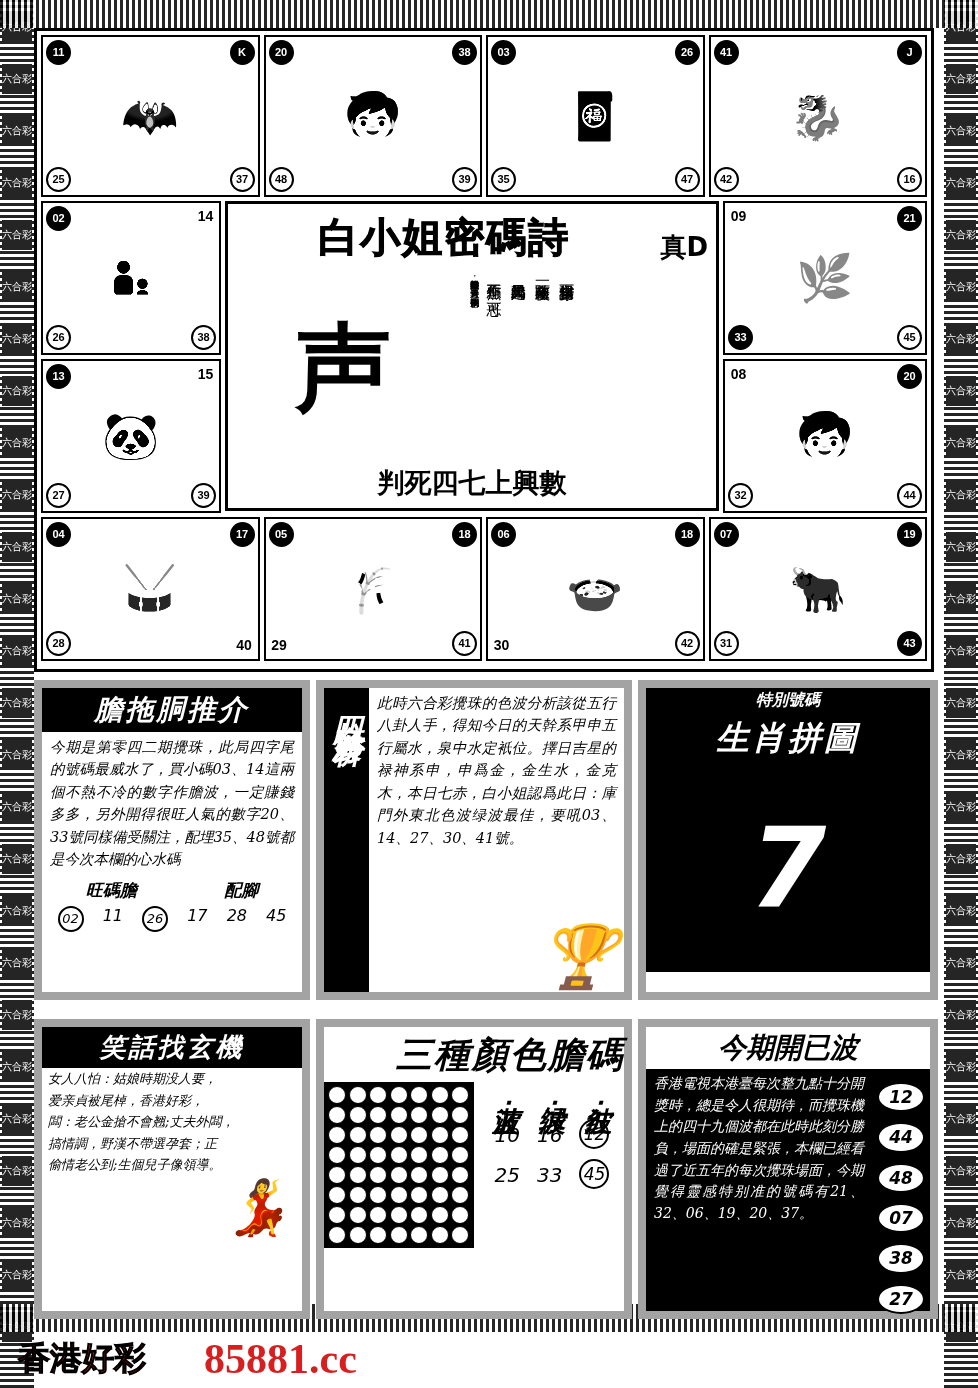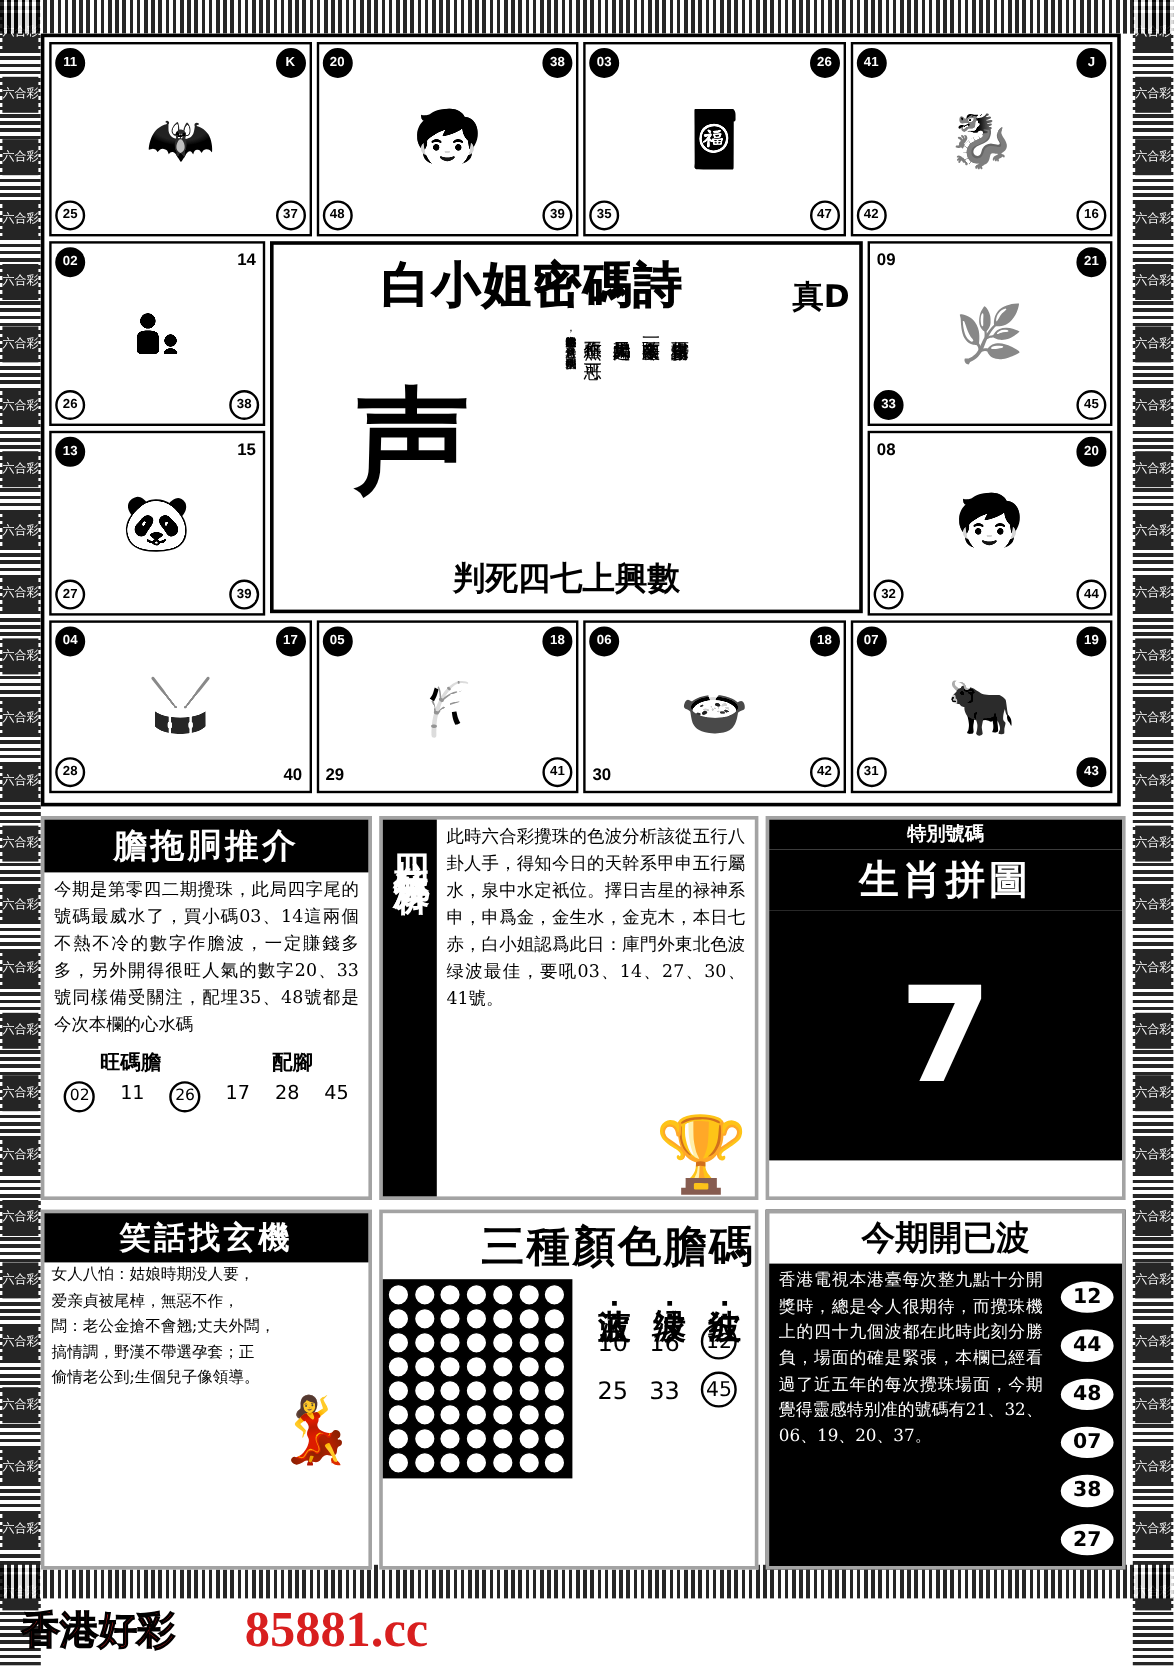--- a/index.html
+++ b/index.html
@@ -90,41 +90,41 @@
   .vpoem .col{writing-mode:vertical-rl;text-orientation:upright;font-size:15px;line-height:1.35;}
   .vpoem .col.small{font-size:9px;line-height:1.3;}
   .poster-foot{
     font-family:"DejaVu Serif","Liberation Serif",serif;
     font-size:27px;font-weight:bold;text-align:center;padding:0 6px 8px;
     line-height:1.25;
   }
 
   
   .mid{display:flex;gap:6px;margin-top:8px;}
-  .box{border:3px solid #a3a3a3;background:#fff;box-sizing:border-box;position:relative;}
+  .box{border:8px solid #a3a3a3;background:#fff;box-sizing:border-box;position:relative;font-style:italic;}
   .bannerText{
     background:#000;color:#fff;font-size:28px;font-weight:bold;
     text-align:center;letter-spacing:3px;padding:3px 0;
     font-family:"DejaVu Serif","Liberation Serif",serif;
   }
   .cn{font-family:"DejaVu Serif","Liberation Serif",serif;}
   .para{font-size:14.5px;line-height:1.55;padding:4px 8px;text-align:justify;}
   .hotline{display:flex;justify-content:space-around;font-size:17px;font-weight:bold;padding-top:4px;}
   .nums-row{display:flex;justify-content:space-around;font-size:16px;padding:4px 6px 6px;}
   .circ{display:inline-block;border:2px solid #000;border-radius:50%;width:22px;height:22px;line-height:22px;text-align:center;font-size:13px;}
 
   .vtitle{
     writing-mode:vertical-rl;text-orientation:upright;
     font-size:30px;font-weight:bold;letter-spacing:4px;
     background:#000;color:#fff;padding:6px 2px;
     font-family:"DejaVu Serif","Liberation Serif",serif;
   }
 
   
-  .bot{display:flex;gap:6px;margin-top:8px;}
+  .bot{display:flex;gap:6px;margin-top:19px;}
   .joke-line{font-size:13px;line-height:1.5;padding:1px 6px;}
   .colorTitle{
     font-family:"DejaVu Serif","Liberation Serif",serif;
     font-size:36px;font-weight:bold;text-align:right;letter-spacing:2px;padding:4px 0 2px;
   }
   .ballgrid{
     display:grid;grid-template-columns:repeat(7,1fr);gap:2px;padding:4px;
     background:#000;
   }
   .ball{width:16px;height:16px;border-radius:50%;background:#fff;border:1px solid #000;}
@@ -375,21 +375,21 @@
       <div style="background:#000;height:208px;display:flex;align-items:center;justify-content:center;color:#fff;font-size:110px;font-weight:bold">7</div>
     </div>
   </div>
 
   <div class="bot">
 
     <div class="box" style="width:276px;height:300px">
       <div class="bannerText" style="font-size:26px">笑話找玄機</div>
       <div class="cn">
         <div class="joke-line">女人八怕：姑娘時期没人要，</div>
-        <div class="joke-line">爱亲貞被尾棹，無惡不作，</div>
+        <div class="joke-line">爱亲貞被尾棹，香港好彩，</div>
         <div class="joke-line">闆：老公金搶不會翘;丈夫外闆，</div>
         <div class="joke-line">搞情調，野漢不帶選孕套；正</div>
         <div class="joke-line">偷情老公到;生個兒子像領導。</div>
       </div>
       <div style="text-align:right;font-size:54px;padding-right:10px">💃</div>
     </div>
 
     <div class="box" style="width:316px;height:300px">
       <div class="colorTitle">三種顏色膽碼</div>
       <div style="display:flex;gap:6px">

